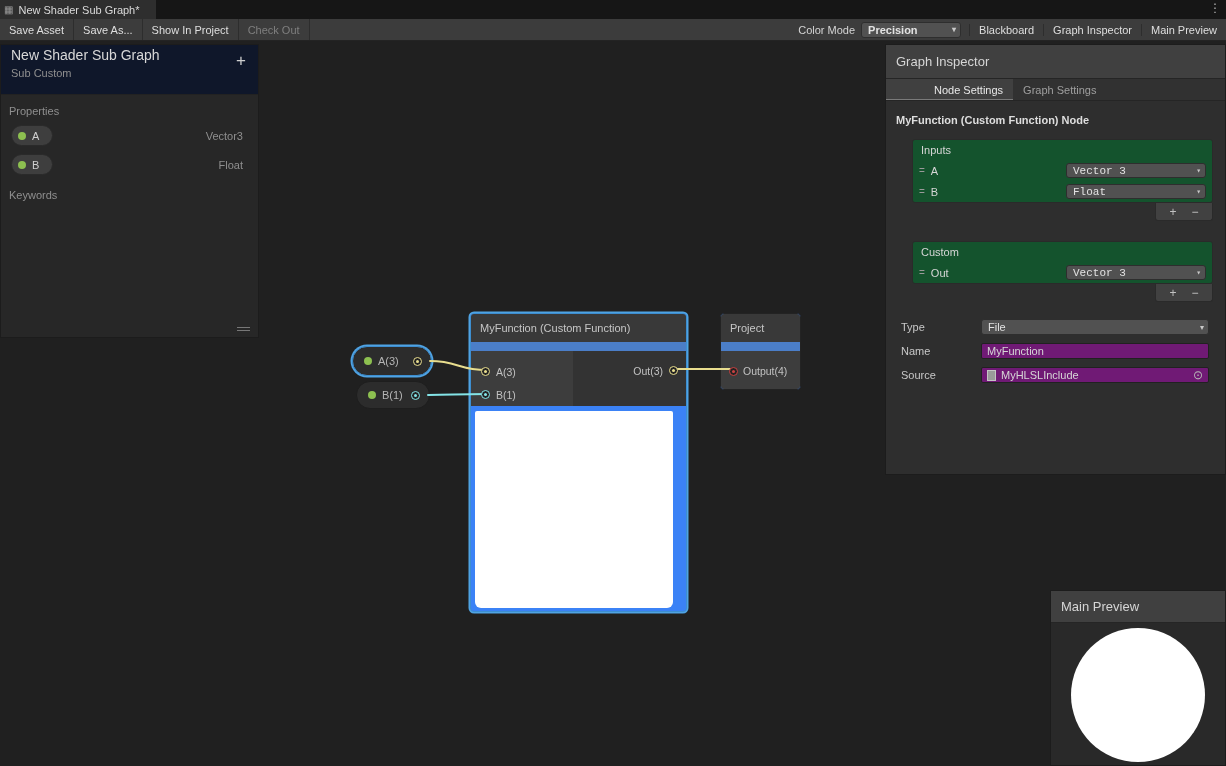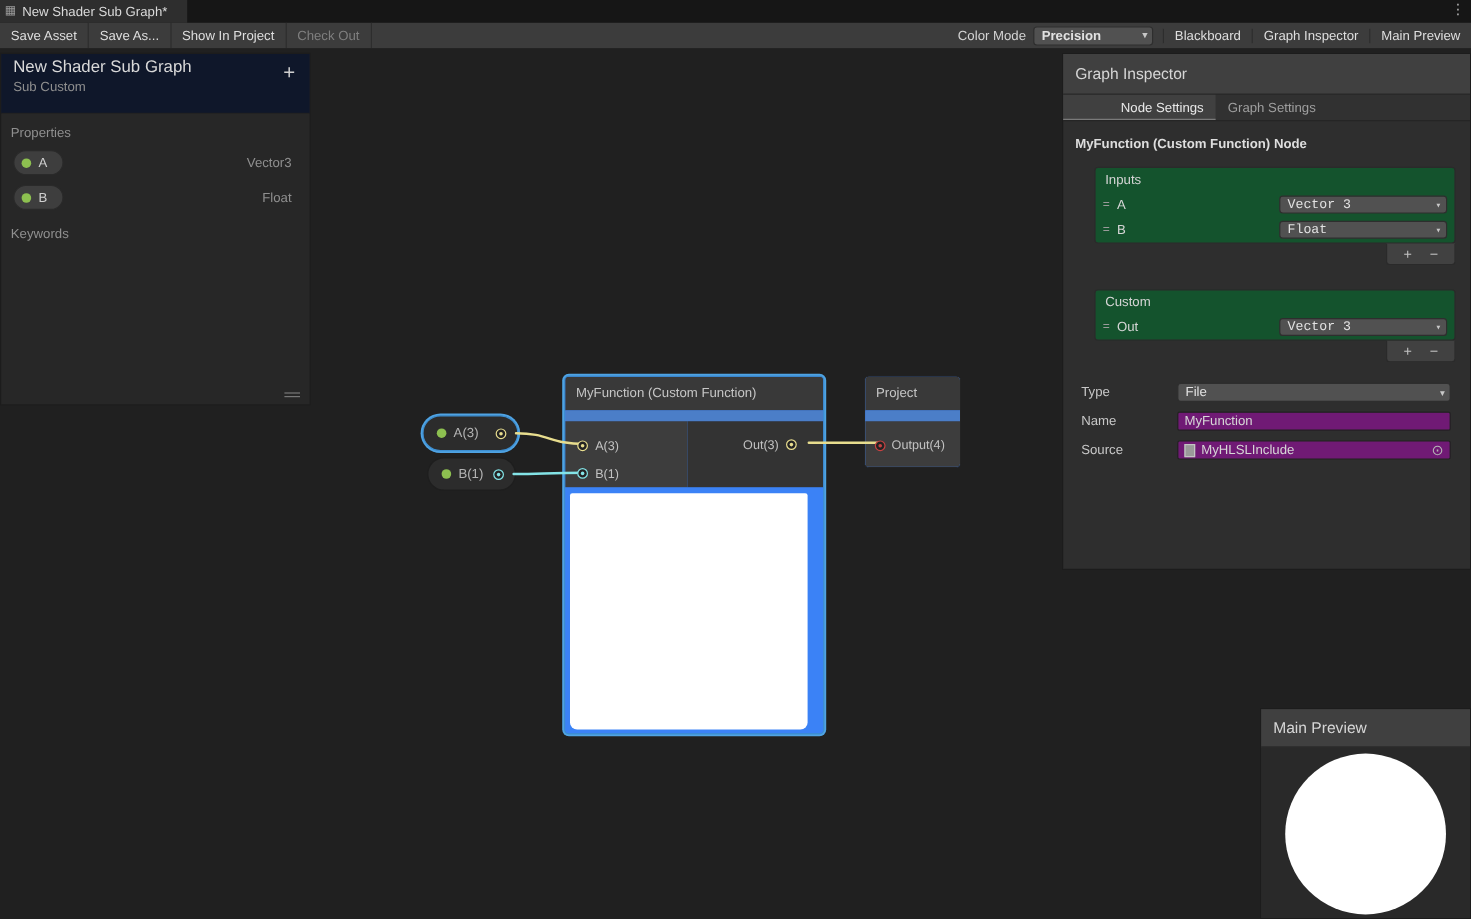--- a/index.html
+++ b/index.html
@@ -34,21 +34,21 @@
   .gnode { position:absolute; background:#3b82f6; border:1px solid #232323; border-radius:4px; overflow:hidden; }
   .gnode.selected { border-color:#3d8ed0; box-shadow:0 0 0 1.5px var(--selection_blue,#4FA3E3); }
   .node-myfunction { left:470px; top:272px; width:217px; height:299px; }
   .node-output { left:720px; top:272px; width:81px; height:77px; }
   .gnode-header { height:28px; display:flex; align-items:center; padding-left:9px; background:#393939; font-size:11px; color:#c6c6c6; white-space:nowrap; }
   .gnode-accent { height:9px; background:var(--accent_blue,#4B7EC8); }
   .ports { display:flex; height:55px; }
   .ports-in { width:102px; background:#3d3d3d; padding-top:9px; }
   .ports-out { flex:1; background:#333333; padding-top:8px; display:flex; flex-direction:column; align-items:flex-end; }
   .port-row { height:23px; display:flex; align-items:center; gap:6px; padding-left:10px; font-size:10.5px; color:#c2c2c2; }
-  .port-row.out { padding-left:0; padding-right:22px; }
+  .port-row.out { padding-left:0; padding-right:8px; }
   .ring { width:9px; height:9px; border:1.5px solid var(--pc,#999); border-radius:50%; background:#232323; display:flex; align-items:center; justify-content:center; position:relative; z-index:2; flex:none; }
   .ring::after { content:""; width:3px; height:3px; border-radius:50%; background:var(--pc,#999); }
   .t-vector3 { --pc:var(--port_vector3,#E8DD8E); }
   .t-float { --pc:var(--port_float,#84E4E7); }
   .t-vector4 { --pc:var(--port_vector4,#C94141); }
   .node-preview { position:absolute; left:4px; top:97px; width:198px; height:197px; background:#ffffff; border-radius:2px 2px 6px 6px; }
   .ports-single { height:40px; background:#3d3d3d; display:flex; align-items:center; gap:5px; padding-left:8px; font-size:10.5px; color:#c2c2c2; }
 
   
   .gpill { position:absolute; border-radius:15px; background:#2c2c2c; border:1px solid #1e1e1e; display:flex; align-items:center; gap:6px; padding:0 9px 0 11px; font-size:11px; color:#b5b5b5; }

